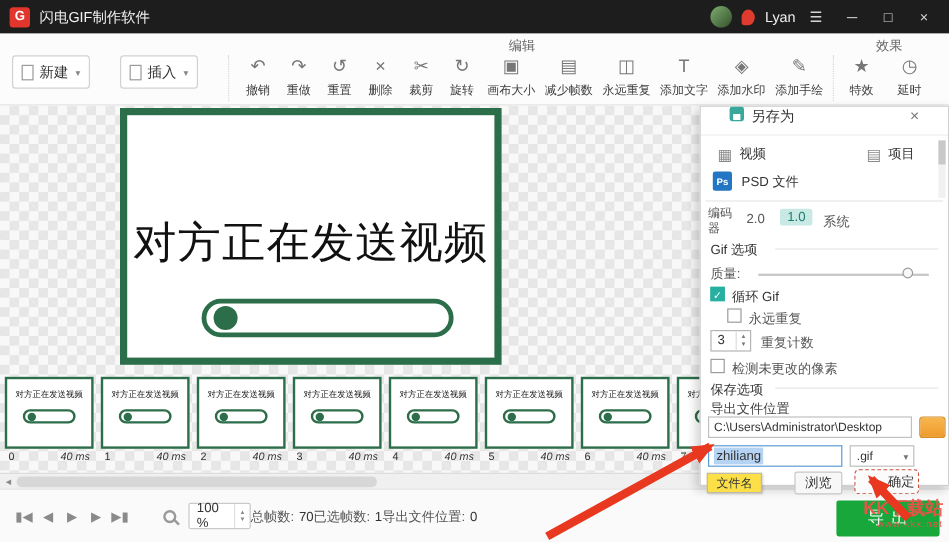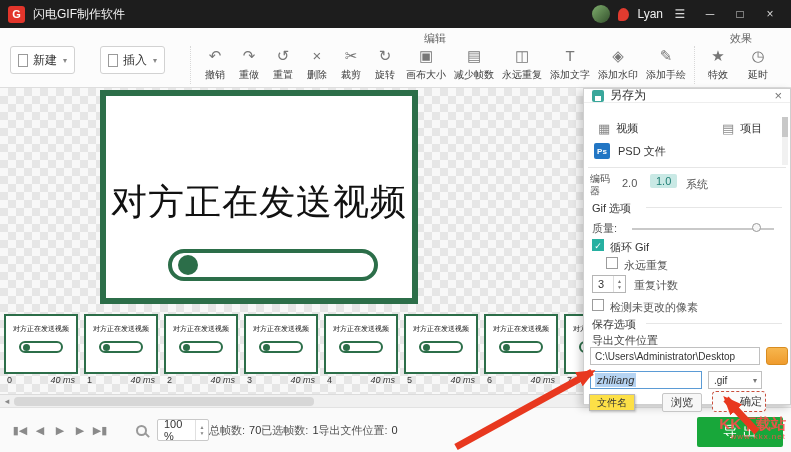--- a/index.html
+++ b/index.html
@@ -81,22 +81,22 @@
                align-items:center; justify-content:center; font-size:5px; color:#888; line-height:6px; }
   .stat { font-size:11px; color:#555; white-space:nowrap; }
   .stat b { font-weight:normal; margin-left:4px; color:#333; }
   .export-btn { position:absolute; left:697px; top:417px; width:86px; height:30px; background:#18a73a;
                 color:#fff; font-size:14px; letter-spacing:6px; display:flex; align-items:center;
                 justify-content:center; padding-left:6px; border-radius:2px; z-index:10; }
 
   
   .panel { position:absolute; left:583px; top:88px; width:208px; height:317px; background:#fff;
            border:1px solid #cfcfcf; box-shadow:-3px 3px 8px rgba(0,0,0,.18); z-index:20; }
-  .p-header { position:absolute; left:0; top:0; width:100%; height:14px; display:flex;
-              align-items:center; padding:0 8px; border-bottom:1px solid #eee; }
+  .p-header { position:absolute; left:0; top:0; width:100%; height:24px; display:flex;
+              padding:0 24px; border-bottom:1px solid #eee; }
   .save-disk { width:12px; height:12px; background:#3aa79b; border-radius:2px; position:relative; }
   .save-disk::after { content:""; position:absolute; left:3px; bottom:1px; width:6px; height:5px; background:#fff; }
   .p-title { font-size:12px; color:#333; margin-left:6px; }
   .p-close { margin-left:auto; color:#777; font-size:13px; }
   .fmt-item { position:absolute; display:flex; align-items:center; font-size:11px; color:#333; }
   .fmt-glyph { font-size:13px; color:#8a8a8a; margin-right:6px; }
   .ps-box { width:16px; height:16px; background:#2276c4; border-radius:2px; color:#fff; font-size:8px;
             font-weight:bold; display:flex; align-items:center; justify-content:center; margin-right:8px; }
   .vscroll { position:absolute; right:2px; top:28px; width:6px; height:48px; background:#f1f1f1; }
   .vthumb { position:absolute; top:0; left:0; width:6px; height:20px; background:#c8c8c8; }
@@ -424,21 +424,21 @@
     <div class="p-label" style="left:26px;top:211px;">检测未更改的像素</div>
 
     <div class="sec-title" style="left:8px;top:228px;">保存选项</div>
     <div class="p-hr" style="left:62px;right:8px;top:234px;"></div>
 
     <div class="p-label" style="left:8px;top:244px;color:#444;">导出文件位置</div>
 
     <div class="txt-input" style="left:6px;top:258px;width:170px;">C:\Users\Administrator\Desktop</div>
     <div class="folder-btn" style="left:182px;top:258px;"></div>
 
-    <div class="txt-input fname-input" style="left:6px;top:282px;width:112px;font-style:italic;">
+    <div class="txt-input fname-input" style="left:6px;top:282px;width:112px;">
       <span class="fname-sel">zhiliang</span>
     </div>
     <div class="ext-select" style="left:124px;top:282px;width:54px;">
       <span class="ext-val">.gif</span>
       <span class="ext-caret">▾</span>
     </div>
 
     <div class="tooltip" style="left:5px;top:305px;width:46px;height:17px;">文件名</div>
     <div class="browse-btn" style="left:78px;top:304px;width:40px;height:19px;">浏览</div>
     <div class="ok-btn" style="left:128px;top:302px;width:54px;height:21px;padding-left:24px;">确定</div>

